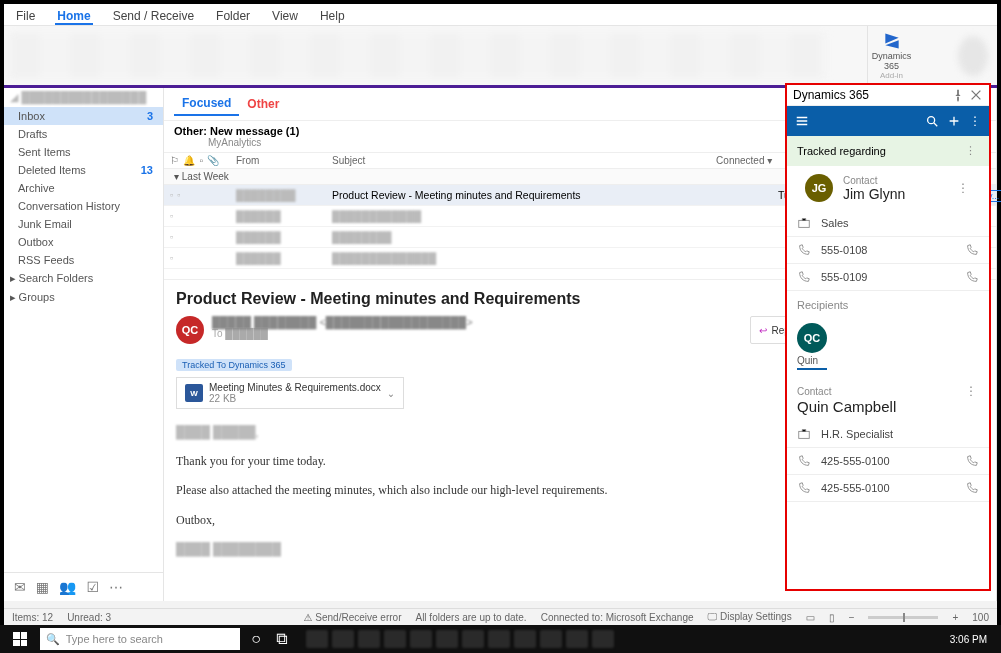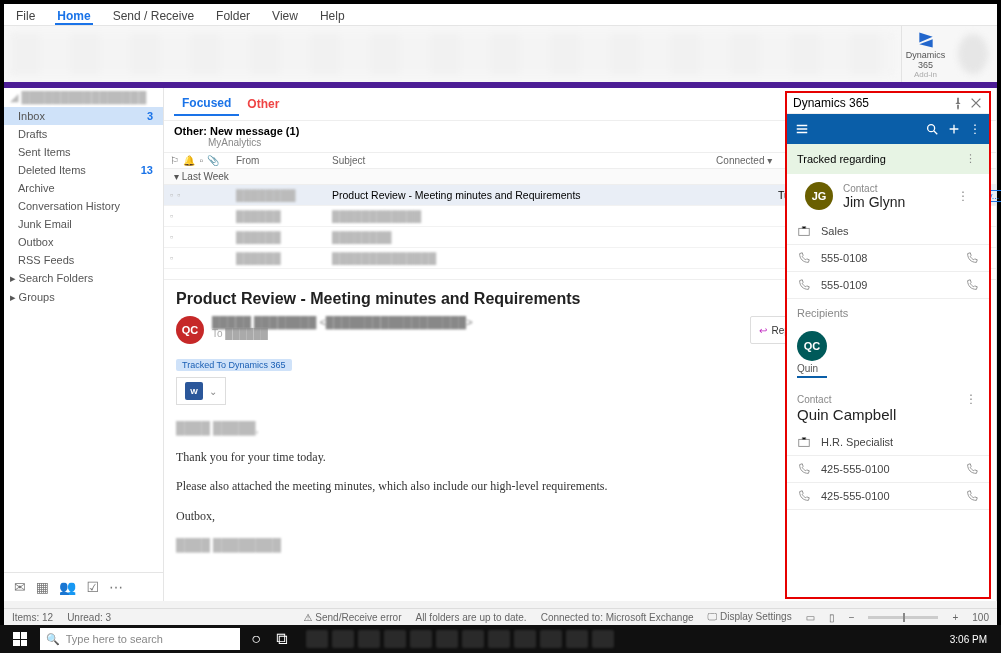--- a/index.html
+++ b/index.html
@@ -5,21 +5,21 @@
   * { box-sizing: border-box; margin: 0; padding: 0; font-family: "Segoe UI", Arial, sans-serif; }
   body { width: 1001px; height: 653px; background: #000; overflow: hidden; }
   .frame { position: absolute; left: 4px; top: 4px; width: 993px; height: 645px; background: #f3f3f3; }
 
   
   .tabs { display: flex; gap: 18px; padding: 3px 10px 0 10px; font-size: 12px; background: #fff; border-bottom: 1px solid #e5e5e5; height: 22px; }
   .tab { color: #444; cursor: default; padding: 2px 2px 4px 2px; }
   .tab.active { color: #1a73e8; border-bottom: 2px solid #1a73e8; font-weight: 600; }
 
   
-  .ribbon { height: 62px; background: #f7f7f7; border-bottom: 6px solid #4c1d95; display: flex; align-items: stretch; }
+  .ribbon { height: 62px; background: #f7f7f7; border-bottom: 3px solid #4c1d95; display: flex; align-items: stretch; gap: 34px; }
   .ribbon-blur { flex: 1; background: repeating-linear-gradient(90deg, #eee 0 30px, #f3f3f3 30px 60px); filter: blur(3px); opacity: 0.6; margin: 6px; border-radius: 2px; }
   .ribbon-d365 { width: 48px; display: flex; flex-direction: column; align-items: center; justify-content: center; font-size: 9px; color: #555; border-left: 1px solid #e3e3e3; }
   .d365-icon { width: 20px; height: 20px; }
   .ribbon-right-blur { width: 48px; display:flex; align-items:center; justify-content:center; }
   .ribbon-right-blur .blurblock { width:30px; height:40px; background:#e6e6e6; border-radius:50%; filter:blur(3px); }
 
   
   .main { display: flex; height: 513px; background: #fff; }
   .nav { width: 160px; border-right: 1px solid #e5e5e5; font-size: 11px; color: #555; display:flex; flex-direction:column; }
   .nav-item { display: flex; justify-content: space-between; padding: 3px 10px 3px 14px; cursor: default; }
@@ -63,21 +63,21 @@
   .act-btn { border: 1px solid #ddd; padding: 2px 8px; font-size: 10px; border-radius: 2px; display:flex; gap:4px; align-items:center; cursor:default; }
   .timestamp { font-size: 10px; color: #888; text-align: right; }
   .track-badge { display:inline-block; background:#cfe2f9; color:#1a5fb4; font-size:9px; padding:1px 6px; border-radius:2px; margin-top:4px; }
   .attach-box { display:inline-flex; gap:6px; align-items:center; border:1px solid #ddd; padding:4px 8px; margin-top:6px; font-size:10px; }
   .word-icon { width:18px; height:18px; background:#2b579a; color:#fff; font-size:8px; font-weight:700; display:flex; align-items:center; justify-content:center; border-radius:2px; }
   .body-text { margin-top: 14px; font-size: 12px; line-height: 1.6; }
   .body-text p { margin-bottom: 10px; font-family: Liberation Serif, serif; }
   .body-text .blurline { color:#bbb; filter:blur(1px); }
 
   
-  .d365-panel { position: absolute; top: 87px; right: 6px; width: 206px; height: 508px; border: 2px solid #e60000; background: #fff; font-size: 12px; display:flex; flex-direction:column; }
+  .d365-panel { position: absolute; top: 79px; right: 6px; width: 206px; height: 508px; border: 2px solid #e60000; background: #fff; font-size: 12px; display:flex; flex-direction:column; }
   .d365-titlebar { display: flex; align-items: center; padding: 3px 6px; font-size: 12px; border-bottom:1px solid #eee; }
   .d365-titlebar .spacer { flex:1; }
   .d365-titlebar .ic { width:14px; height:14px; color:#777; cursor:default; margin-left:4px; }
   .d365-bar { background: #0a5ea8; color: #fff; height: 30px; display: flex; align-items: center; padding: 0 8px; gap:8px; }
   .d365-bar .spacer { flex:1; }
   .d365-bar .ic { width:14px; height:14px; cursor:default; }
   .track-regard { background: #e7f4e4; padding: 8px 10px; font-size: 11px; display:flex; justify-content:space-between; align-items:center; }
   .d365-body { flex:1; overflow:auto; }
   .contact-block { padding: 8px 18px; }
   .contact-row { display:flex; gap:10px; align-items:center; }
@@ -276,20 +276,24 @@
                 <span>Forward</span>
               </div>
             <div class="act-btn">⋯</div>
           </div>
         </div>
         <div class="timestamp">Tue 2/23/2021 9:11 AM</div>
         <span class="track-badge">Tracked To Dynamics 365</span>
         <div>
           <div class="attach-box">
             <div class="word-icon">W</div>
+            <div>
+              <div>Meeting Minutes &amp; Requirements.docx</div>
+              <div style="color:#888">22 KB</div>
+            </div>
             <span style="color:#888">⌄</span>
           </div>
         </div>
         <div class="body-text">
           <p class="blurline">████ █████,</p>
           <p>Thank you for your time today.</p>
           <p>Please also attached the meeting minutes, which also include our high-level requirements.</p>
           <p>Outbox,</p>
           <p class="blurline">████ ████████</p>
         </div>

